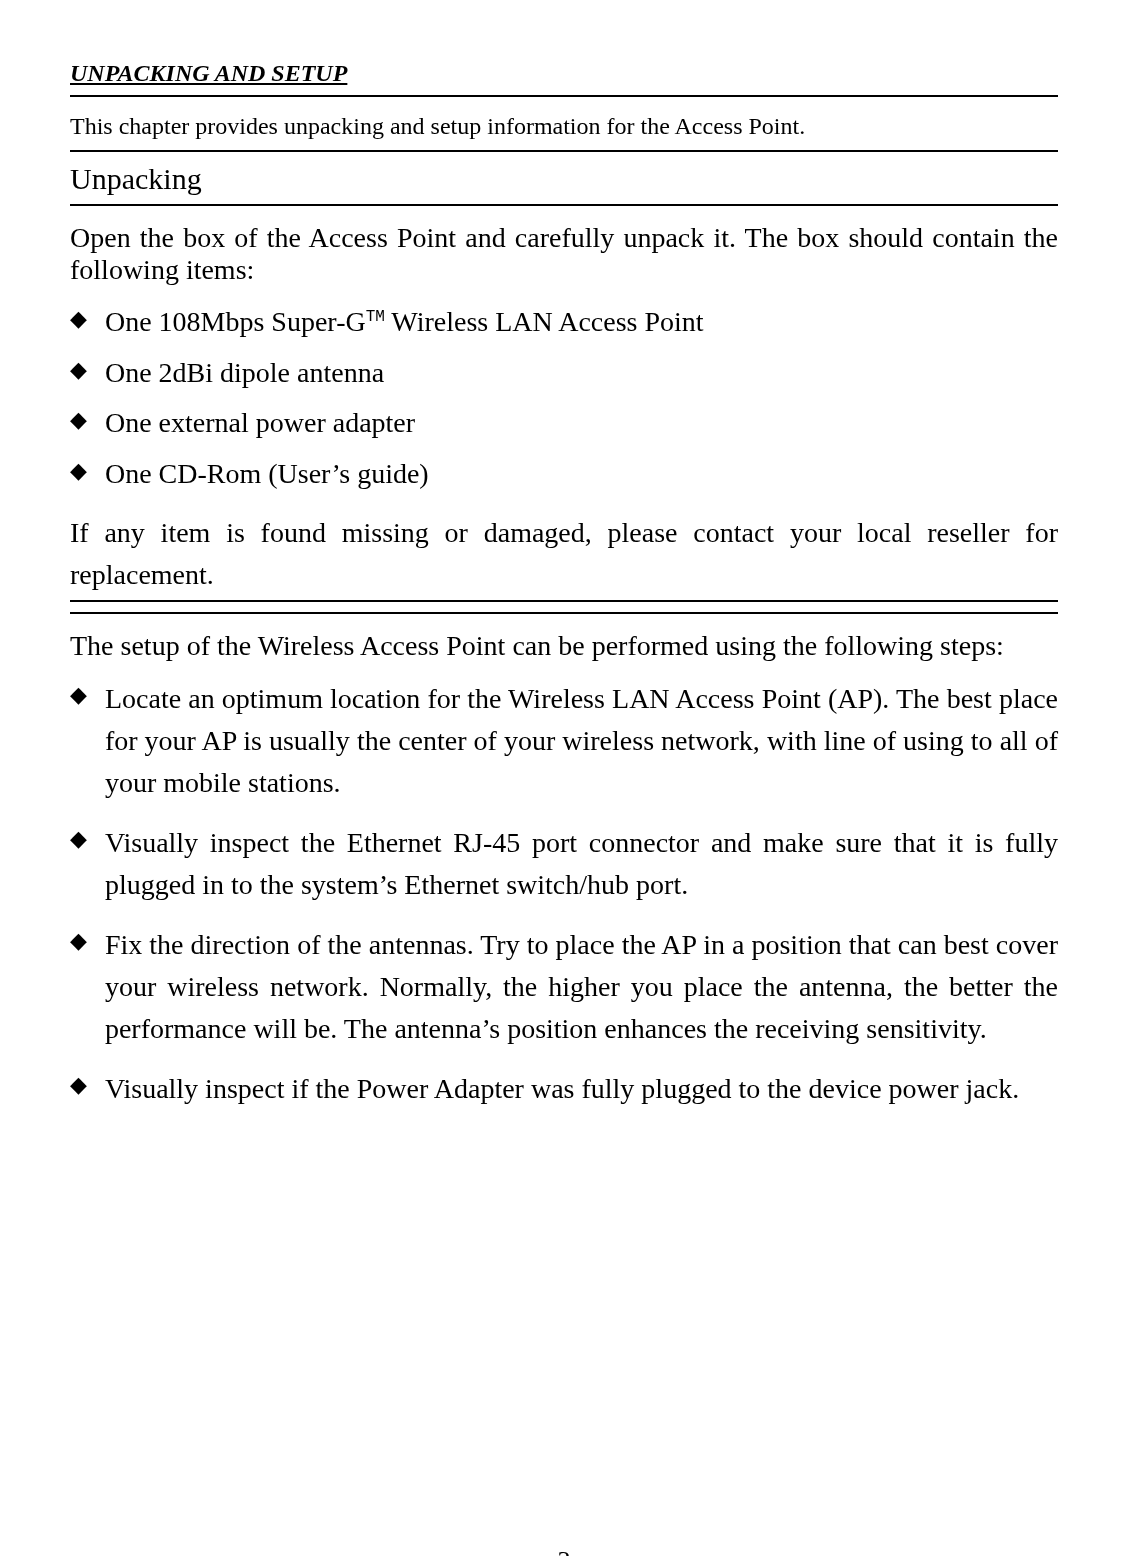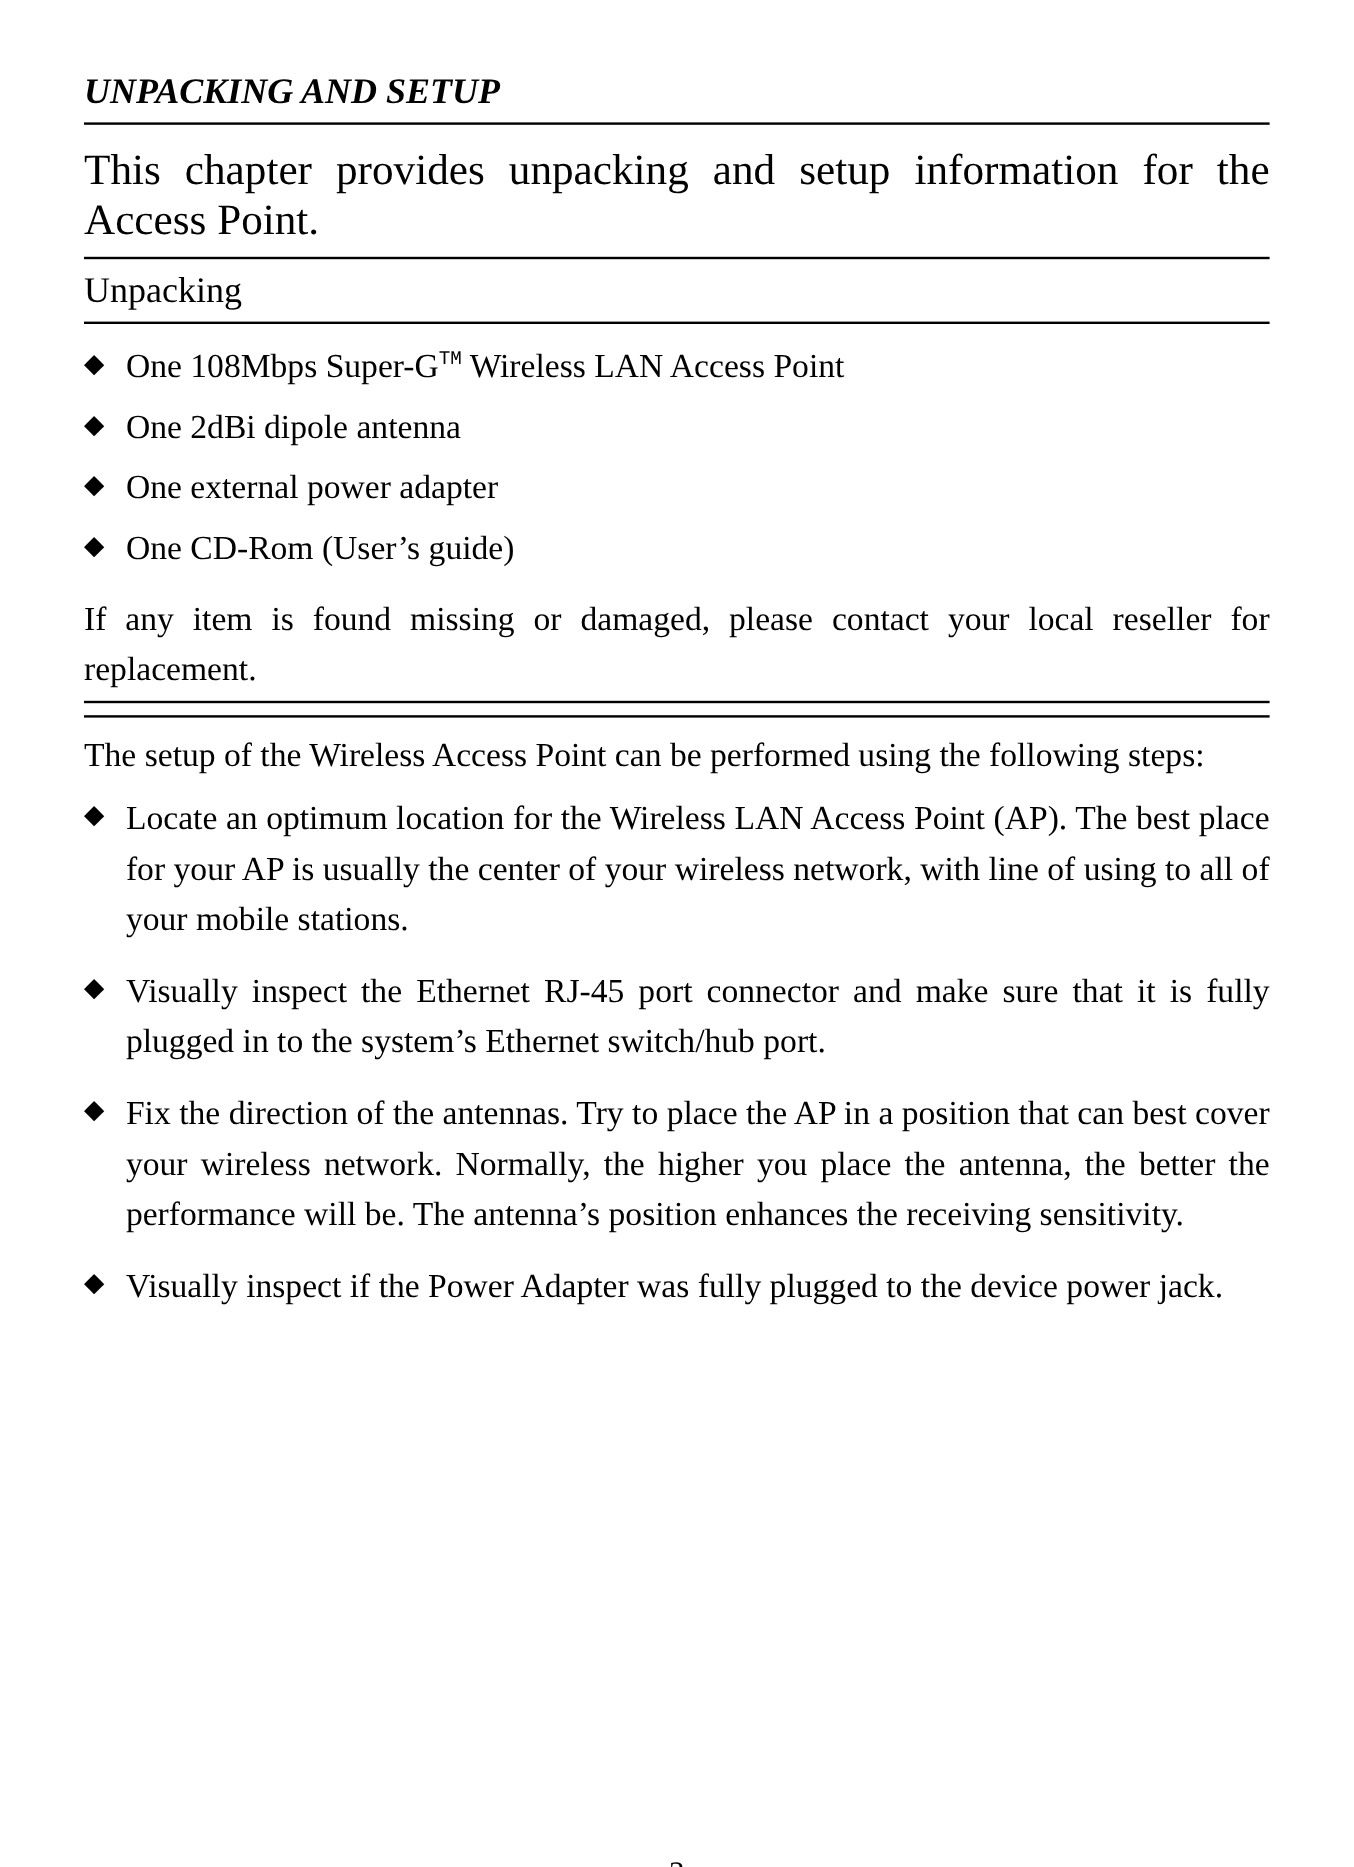--- a/index.html
+++ b/index.html
@@ -12,28 +12,29 @@
       width: 1128px;
       min-height: 1556px;
       background: #ffffff;
       font-family: "Times New Roman", Times, serif;
       font-size: 28px;
       color: #000000;
       padding: 60px 70px 80px 70px;
     }
 
     .page-title {
-      font-size: 30px;
+      font-size: 24px;
       font-weight: bold;
       font-style: italic;
+      text-decoration: underline;
       margin-bottom: 8px;
     }
 
     .intro-paragraph {
-      font-size: 36px;
+      font-size: 24px;
       margin-bottom: 10px;
       text-align: justify;
     }
 
     .section-title {
       font-size: 30px;
       font-weight: normal;
       margin-bottom: 8px;
     }
 
@@ -139,20 +140,21 @@
   <div class="page-title">UNPACKING AND SETUP</div>
   <hr class="title-rule">
 
   <p class="intro-paragraph">This chapter provides unpacking and setup information for the Access Point.</p>
 
   <hr class="section-divider">
 
   <div class="section-title">Unpacking</div>
   <hr class="section-divider-below">
 
+  <p class="unpack-intro">Open the box of the Access Point and carefully unpack it. The box should contain the following items:</p>
 
   <ul class="bullet-list">
     <li>
       <span class="bullet-diamond">◆</span>
       <span class="bullet-text">
         <span>One 108Mbps Super-G</span><sup>TM</sup><span> Wireless LAN Access Point</span>
       </span>
     </li>
     <li>
       <span class="bullet-diamond">◆</span>

